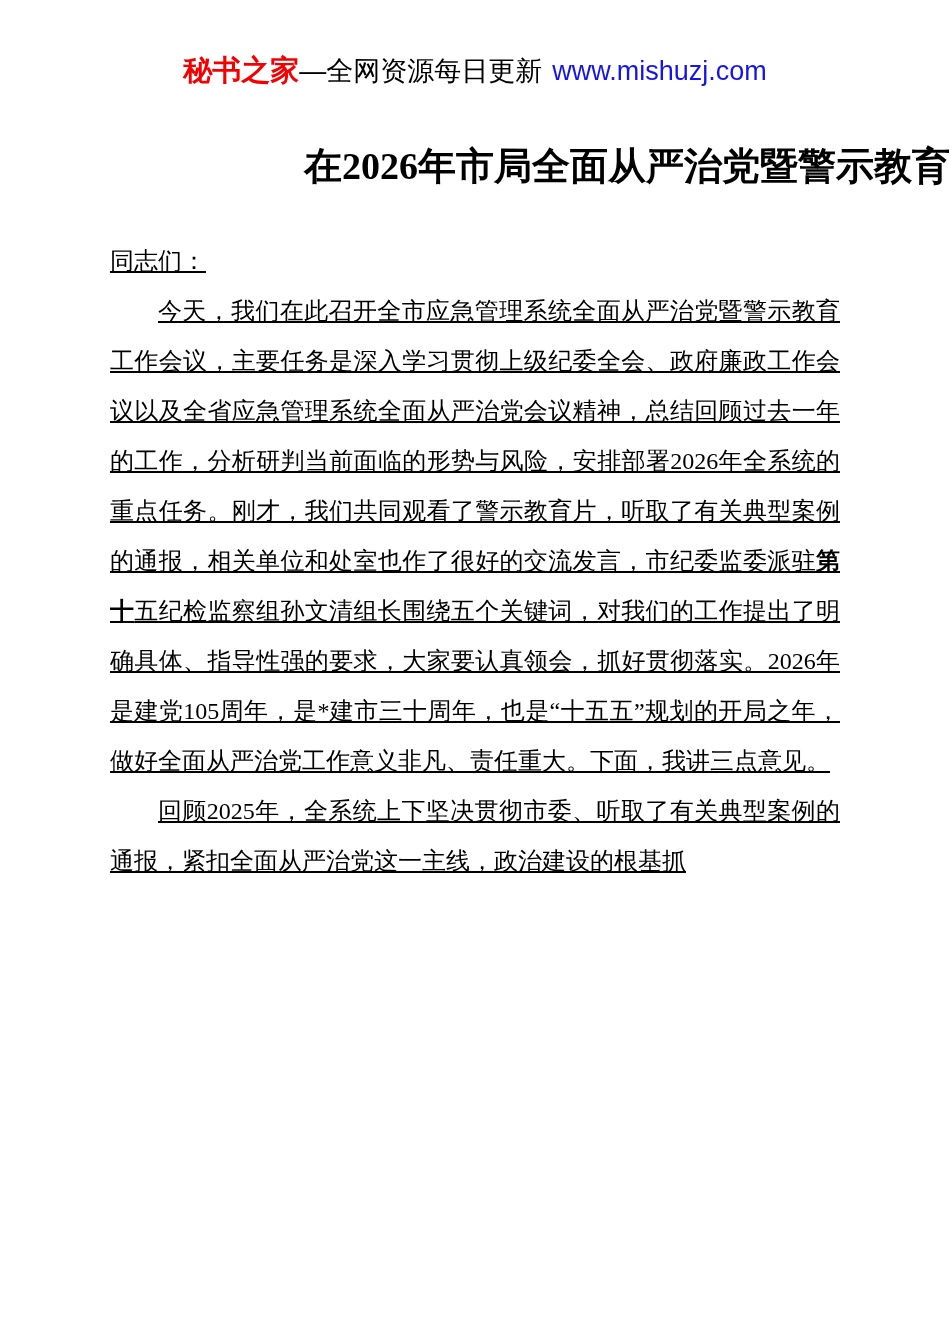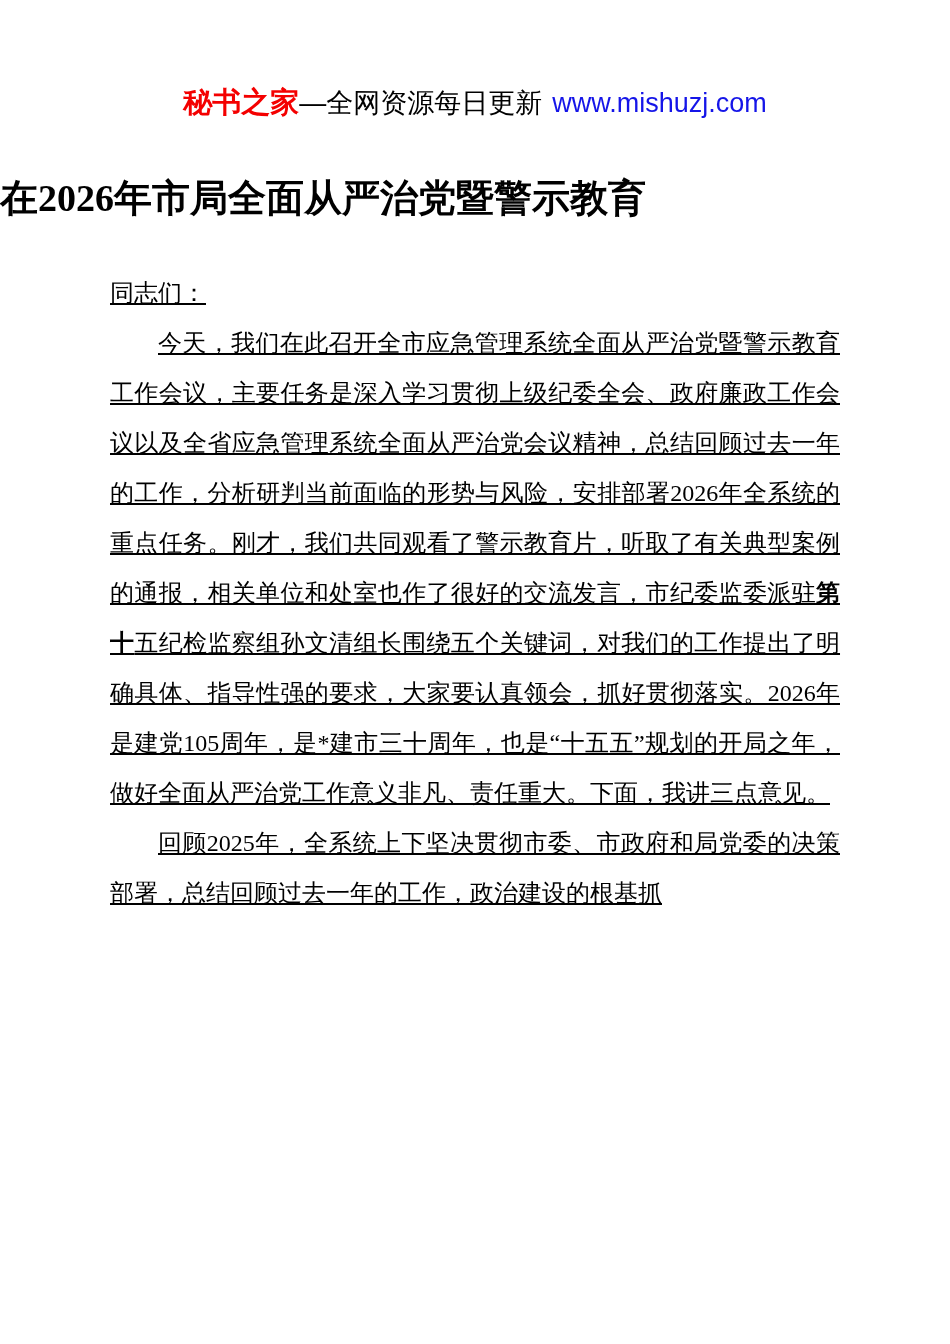--- a/index.html
+++ b/index.html
@@ -10,41 +10,41 @@
   .page {
     position: relative;
     width: 950px;
     height: 1344px;
     background: #ffffff;
     overflow: hidden;
     color: #000000;
     font-family: "Liberation Serif", "DejaVu Serif", serif;
   }
   .banner {
-    padding-top: 84px;
+    padding-top: 52px;
     text-align: center;
     font-family: "Liberation Sans", "DejaVu Sans", sans-serif;
     font-size: 27px;
     line-height: 36px;
     white-space: nowrap;
   }
   .banner .brand {
     font-weight: 700;
     font-size: 29px;
   }
   .banner .dash {
     color: #000000;
   }
   .banner .url {
     text-decoration: none;
     margin-left: 10px;
   }
   .doc-title {
     margin: 50px 0 0 0;
-    text-align: left;
+    text-align: right;
     font-size: 38px;
     line-height: 55px;
     font-weight: 700;
     font-family: "Liberation Serif", "DejaVu Serif", serif;
   }
   .title-line { display: block; }
   .doc-body {
     width: 730px;
     margin: 42px auto 0 auto;
     font-size: 24px;
@@ -69,16 +69,16 @@
     <span class="brand" style="color: rgb(244, 0, 0);">秘书之家</span><span class="dash">—</span><span class="tagline">全网资源每日更新</span><a class="url" style="color: rgb(21, 21, 232);">www.mishuzj.com</a>
   </div>
 
   <h1 class="doc-title">
     <span class="title-line">在2026年市局全面从严治党暨警示教育</span>
   </h1>
 
   <div class="doc-body" id="doc-body">
       <p class="para"><span class="run">同志们：</span></p>
       <p class="para indent"><span class="run">今天，我们在此召开全市应急管理系统全面从严治党暨警示教育工作会议，主要任务是深入学习贯彻上级纪委全会、政府廉政工作会议以及全省应急管理系统全面从严治党会议精神，总结回顾过去一年的工作，分析研判当前面临的形势与风险，安排部署2026年全系统的重点任务。刚才，我们共同观看了警示教育片，听取了有关典型案例的通报，相关单位和处室也作了很好的交流发言，市纪委监委派驻</span><span class="run bold">第十</span><span class="run">五纪检监察组孙文清组长围绕五个关键词，对我们的工作提出了明确具体、指导性强的要求，大家要认真领会，抓好贯彻落实。2026年是建党105周年，是*建市三十周年，也是“十五五”规划的开局之年，做好全面从严治党工作意义非凡、责任重大。下面，我讲三点意见。</span></p>
-      <p class="para indent"><span class="run">回顾2025年，全系统上下坚决贯彻市委、市政府和局党委的决策部署，总结回顾过去一年的工作，政治建设的根基抓</span></p>
+      <p class="para indent"><span class="run">回顾2025年，全系统上下坚决贯彻市委、听取了有关典型案例的通报，紧扣全面从严治党这一主线，政治建设的根基抓</span></p>
     </div>
 
 </div>
 
 </body></html>

